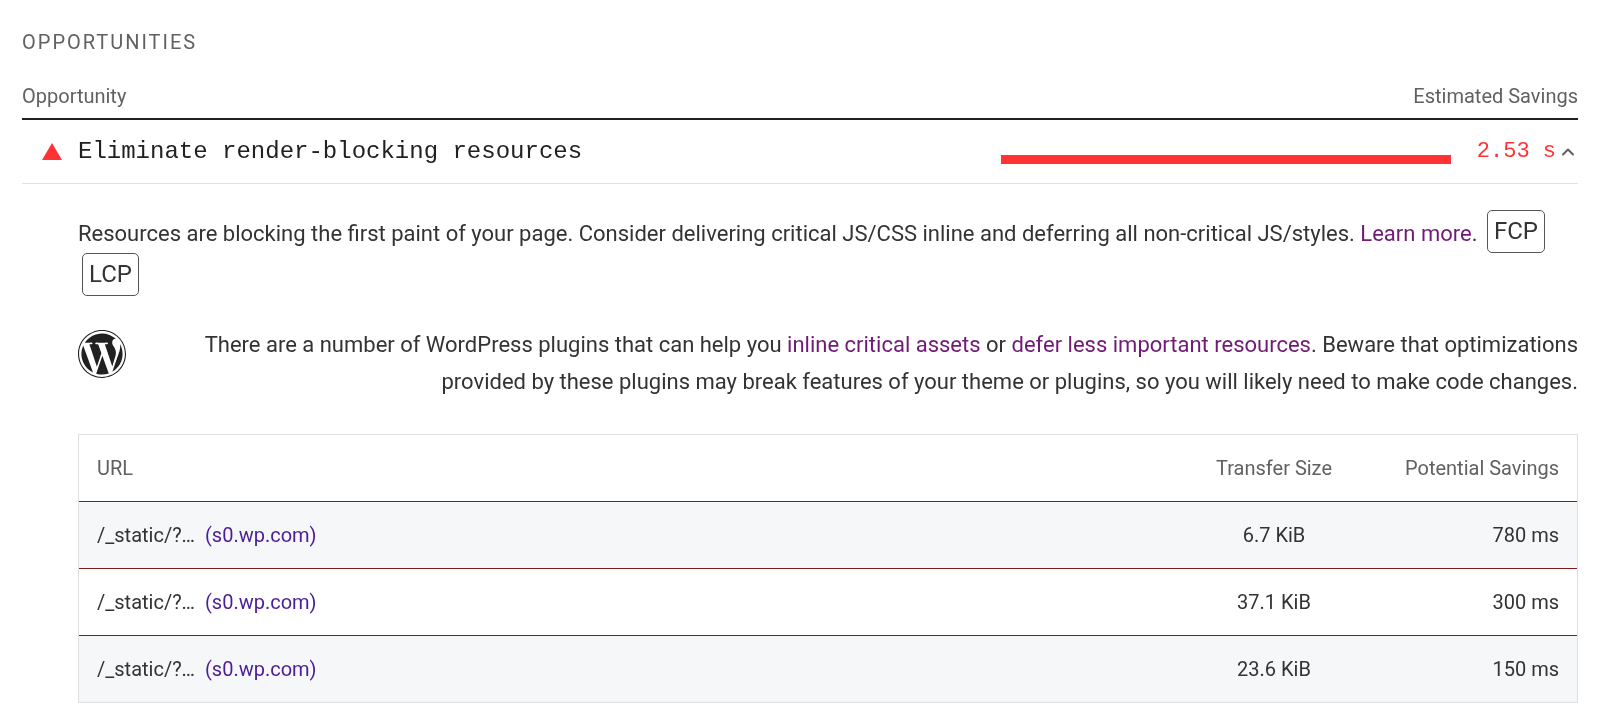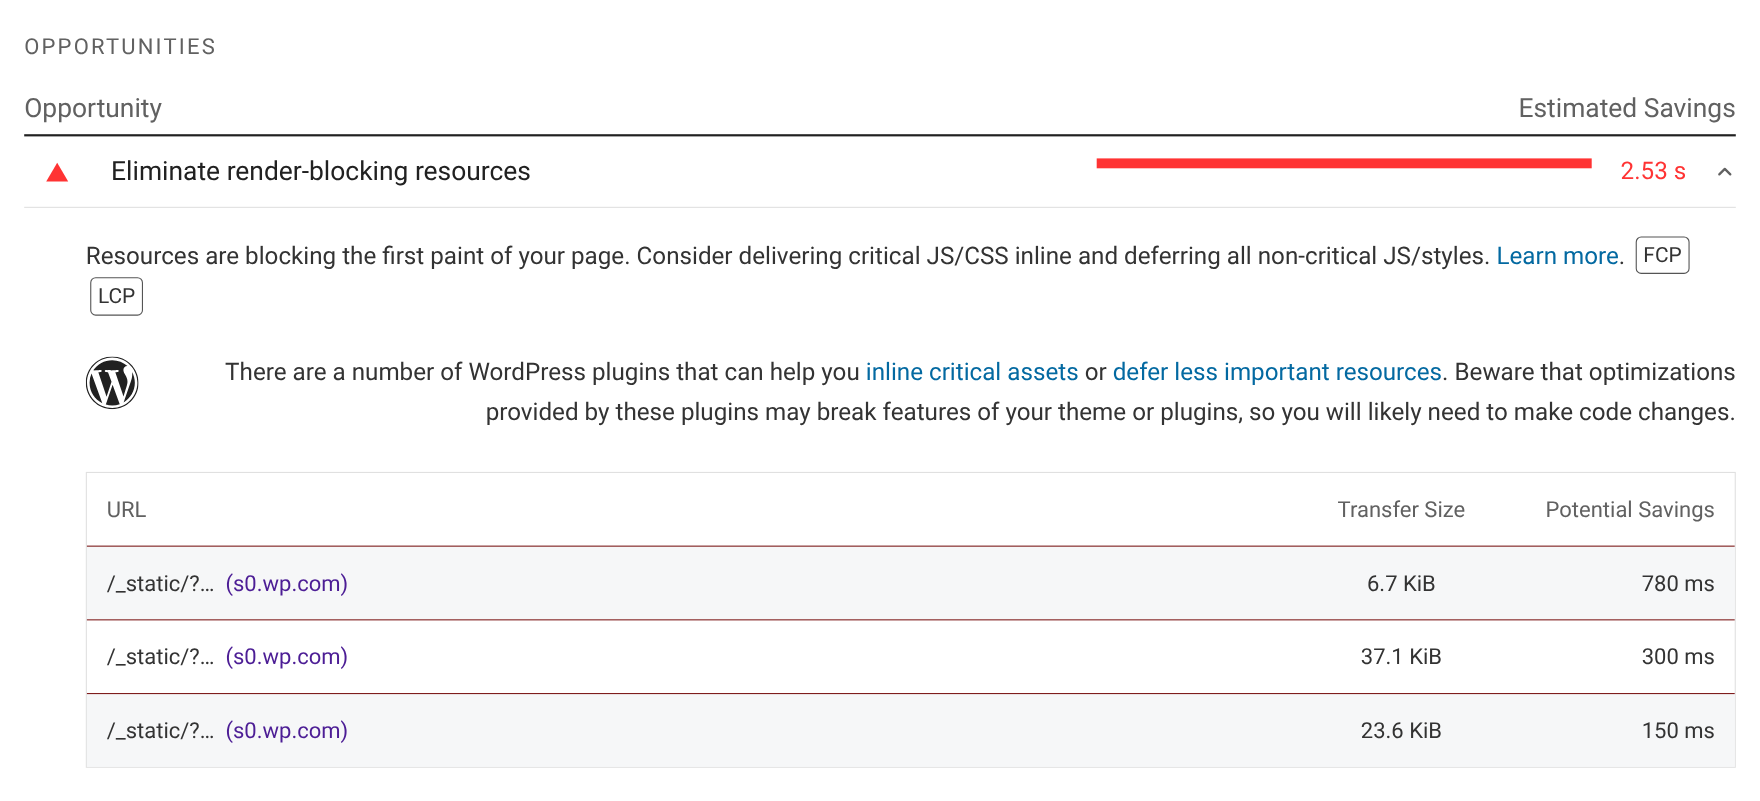--- a/index.html
+++ b/index.html
@@ -19,46 +19,47 @@
     font-size: 20px;
     color: #616161;
     font-weight: 400;
     margin-bottom: 22px;
   }
   .header-row {
     display: flex;
     justify-content: space-between;
     align-items: flex-start;
     color: #616161;
-    font-size: 24px;
+    font-size: 20px;
     padding: 8px 0 10px 0;
     border-bottom: 2px solid #212121;
   }
   .opportunity-row {
     display: flex;
     align-items: center;
     padding: 18px 0 18px 20px;
     border-bottom: 1px solid #e0e0e0;
-    gap: 25px;
+    gap: 2px;
+    font-family: Liberation Mono, monospace;
   }
   .tri-icon {
     width: 0; height: 0;
     border-left: 10px solid transparent;
     border-right: 10px solid transparent;
     border-bottom: 17px solid #f33;
     flex: 0 0 auto;
   }
   .opp-title {
     font-size: 24px;
     flex: 1 1 auto;
     margin-left: 14px;
   }
   .savings-bar-wrap {
     display: flex;
-    align-items: flex-start;
+    align-items: flex-end;
     gap: 26px;
     flex: 0 0 auto;
   }
   .savings-bar {
     width: 450px;
     height: 9px;
     background: #f33;
   }
   .savings-value {
     color: #f33;
@@ -69,27 +70,27 @@
     color: #616161;
   }
   .chevron svg { display:block; }
 
   .details {
     padding: 26px 0 0 56px;
     font-size: 22px;
     line-height: 1.7;
     color: #333;
   }
-  .details a { color: #0369a1; text-decoration: none; }
+  .details a { color: #701a75; text-decoration: none; }
   .badge {
     display: inline-block;
     border: 1px solid #555;
     border-radius: 5px;
     padding: 0 6px;
-    font-size: 19px;
+    font-size: 24px;
     vertical-align: 2px;
     margin-left: 4px;
     color: #333;
   }
 
   .wp-row {
     display: flex;
     align-items: flex-start;
     gap: 20px;
     margin-top: 30px;

